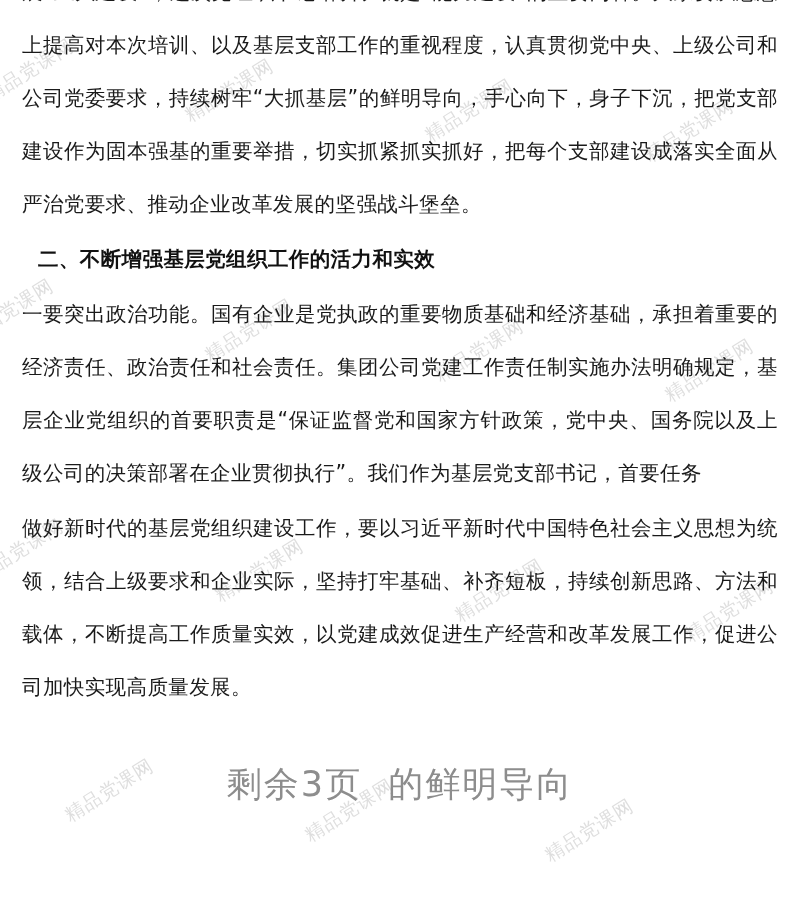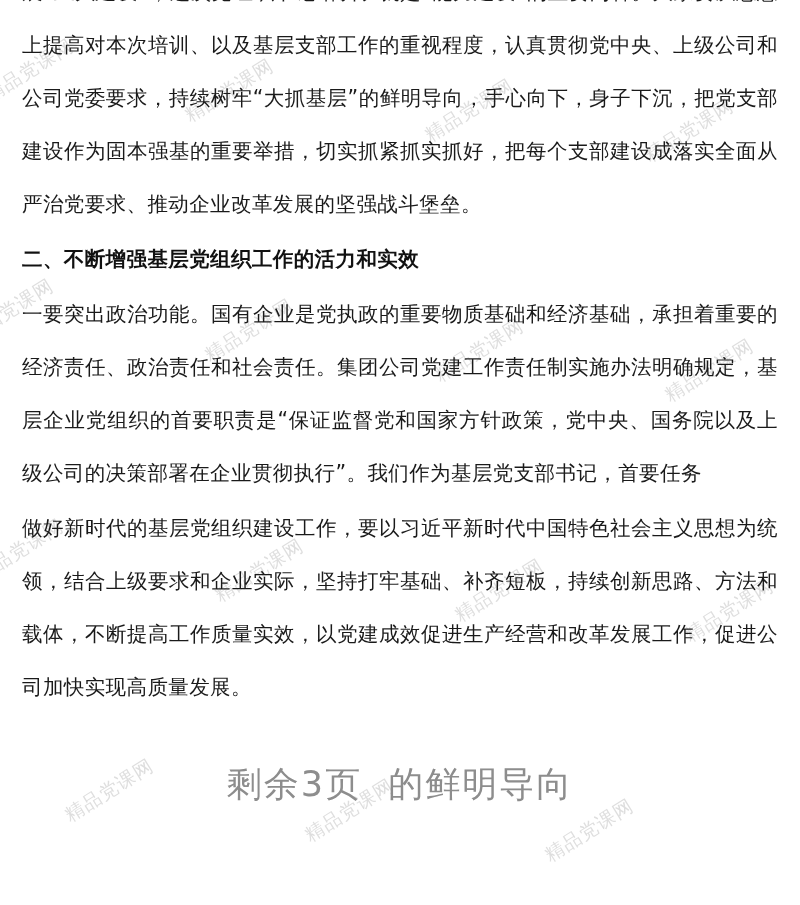--- a/index.html
+++ b/index.html
@@ -35,21 +35,21 @@
     letter-spacing: 0.4px;
     text-align: justify;
     text-justify: inter-ideograph;
     font-family: "DejaVu Sans", "Liberation Sans", sans-serif;
   }
   p.para.first {
     
     margin-top: -34px;
   }
   p.heading {
-    margin: 0 0 2px 0;
+    margin: 0 0 2px 16px;
     font-size: 20.5px;
     line-height: 53px;
     color: #111111;
     font-weight: bold;
     letter-spacing: 0.4px;
     font-family: "DejaVu Sans", "Liberation Sans", sans-serif;
   }
   .footer-notice {
     position: absolute;
     left: 0;

